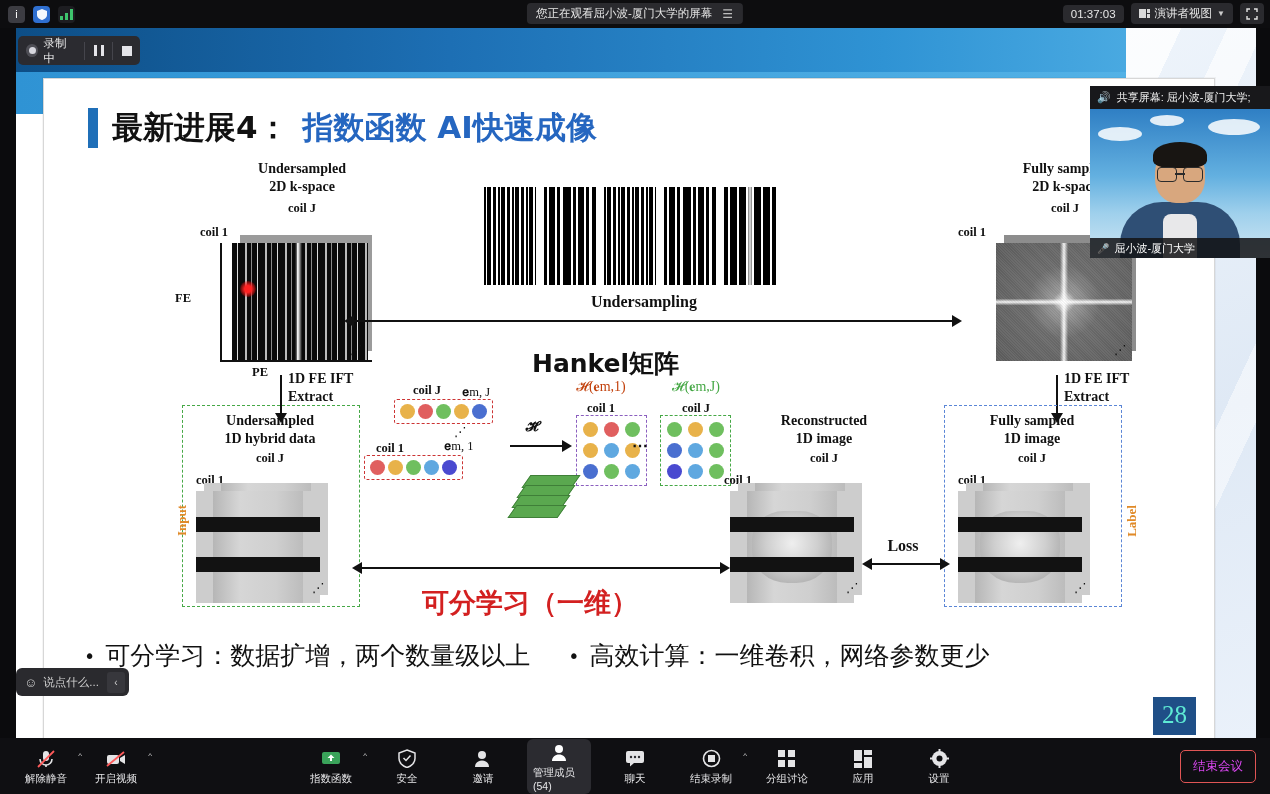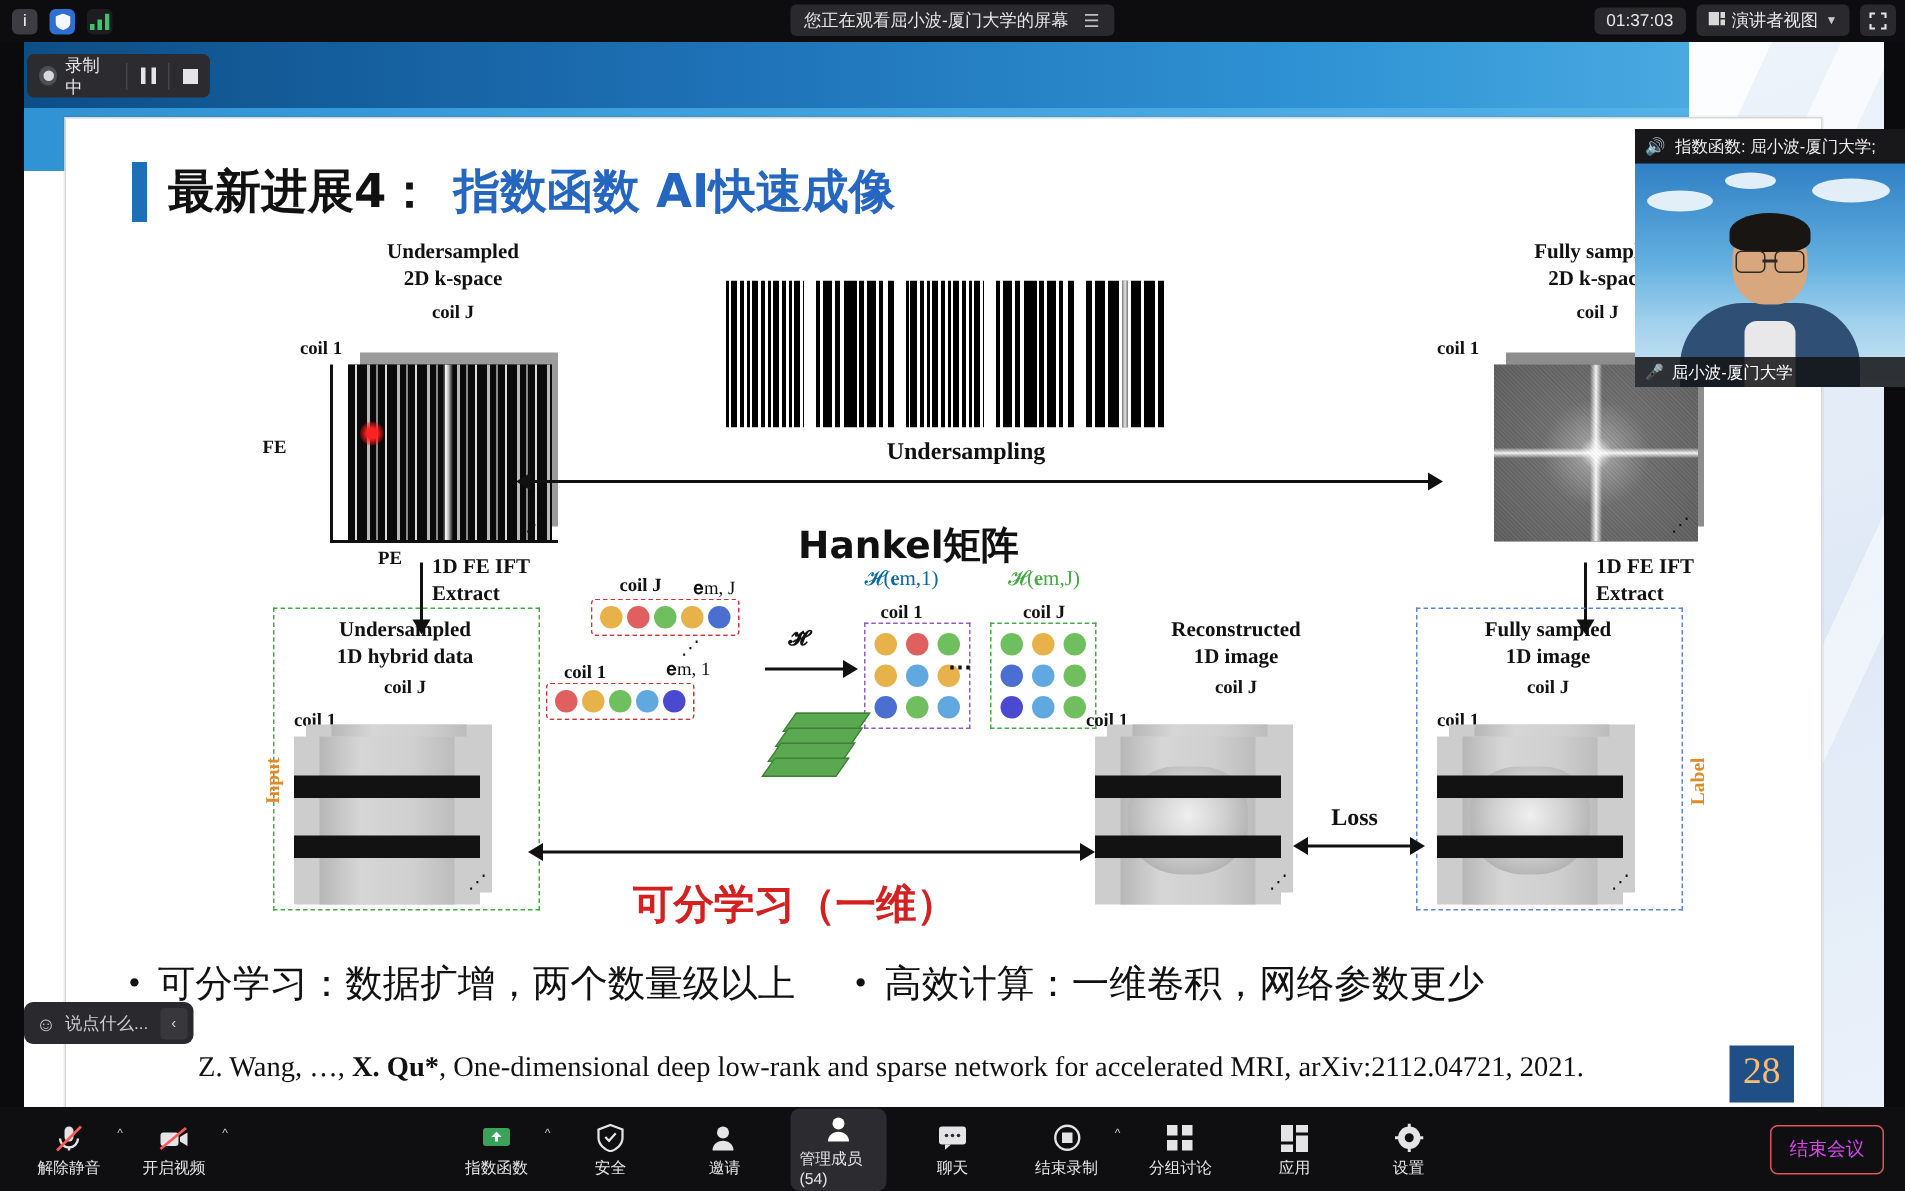--- a/index.html
+++ b/index.html
@@ -286,21 +286,21 @@
   .bullets .bt { display: flex; align-items: center; gap: 10px; }
   .bullets .dotmark { font-size: 19px; }
 
   .refline {
     position: absolute; left: 88px; top: 622px;
     font-family: "Liberation Serif", serif; font-size: 19px; color: #111;
   }
   .refline b { font-weight: bold; }
   .pagenum {
     position: absolute; right: 18px; bottom: 4px;
-    background: #1f4f87; color: #fdba74;
+    background: #1f4f87; color: #5eead4;
     font-family: "Liberation Serif", serif;
     font-size: 25px; padding: 4px 9px 6px;
   }
 
   
   .stage-right-pane {
     position: absolute; right: 0; top: 0; width: 130px; height: 710px;
     background: linear-gradient(160deg,#eef4fb 0%, #dfe9f5 55%, #eaf1fa 100%);
   }
   .stage-right-pane::after{
@@ -564,21 +564,21 @@
           <span class="dot" style="background:#e8b24a"></span>
           <span class="dot" style="background:#6fbf5f"></span>
           <span class="dot" style="background:#5fa8e0"></span>
           <span class="dot" style="background:#4a4ad0"></span>
         </div>
 
         <div class="arrow-line arr-h" style="left:466px; top:288px; width:54px;"></div>
         <div class="arrow-head ah-right" style="left:518px; top:283px;"></div>
         <div class="lbl b mid" style="left:468px; top:262px; width:40px;">𝓗̃</div>
 
-        <div class="lbl mid" style="left:512px; top:222px; width:90px; color:#0369a1;">𝓗(𝐞m,1)</div>
+        <div class="lbl mid" style="left:512px; top:222px; width:90px; color:#c2410c;">𝓗(𝐞m,1)</div>
         <div class="lbl b small" style="left:512px; top:244px; width:90px;">coil 1</div>
         <div class="hankel-box hbox-purple" style="left:532px; top:258px;">
           <span class="dot" style="background:#e8b24a"></span>
             <span class="dot" style="background:#e05f5f"></span>
             <span class="dot" style="background:#6fbf5f"></span>
           <span class="dot" style="background:#e8b24a"></span>
             <span class="dot" style="background:#5fa8e0"></span>
             <span class="dot" style="background:#e8b24a"></span>
           <span class="dot" style="background:#4a6fd0"></span>
             <span class="dot" style="background:#6fbf5f"></span>
@@ -671,23 +671,20 @@
         <div class="bt">
           <span class="dotmark">•</span>
           <span>可分学习：数据扩增，两个数量级以上</span>
         </div>
         <div class="bt">
           <span class="dotmark">•</span>
           <span>高效计算：一维卷积，网络参数更少</span>
         </div>
       </div>
 
-      <div class="refline">
-        <span>Z. Wang, …, </span><b>X. Qu*</b><span>, One-dimensional deep low-rank and sparse network for accelerated MRI, arXiv:2112.04721, 2021.</span>
-      </div>
 
       <div class="pagenum">28</div>
     </div>
   </div>
 
   <div class="rec-bar">
     <div class="rec-label">
       <span class="rec-dot-icon"></span>
       <span>录制中</span>
     </div>
@@ -700,21 +697,21 @@
     </div>
     <div class="rec-sep"></div>
     <div class="rec-btn">
       <span class="stop-ico"></span>
     </div>
   </div>
 
   <div class="pip">
     <div class="pip-header">
       <span class="spk-ico">🔊</span>
-      <span>指数函数: 屈小波-厦门大学;</span>
+      <span>共享屏幕: 屈小波-厦门大学;</span>
     </div>
     <div class="pip-video">
       <div class="cloud" style="left:8px; top:18px; width:44px; height:14px;"></div>
       <div class="cloud" style="left:118px; top:10px; width:52px; height:16px;"></div>
       <div class="cloud" style="left:60px; top:6px; width:34px; height:11px;"></div>
       <div class="person-body">
         <div class="person-shirt"></div>
       </div>
       <div class="person-head"></div>
       <div class="person-hair"></div>

